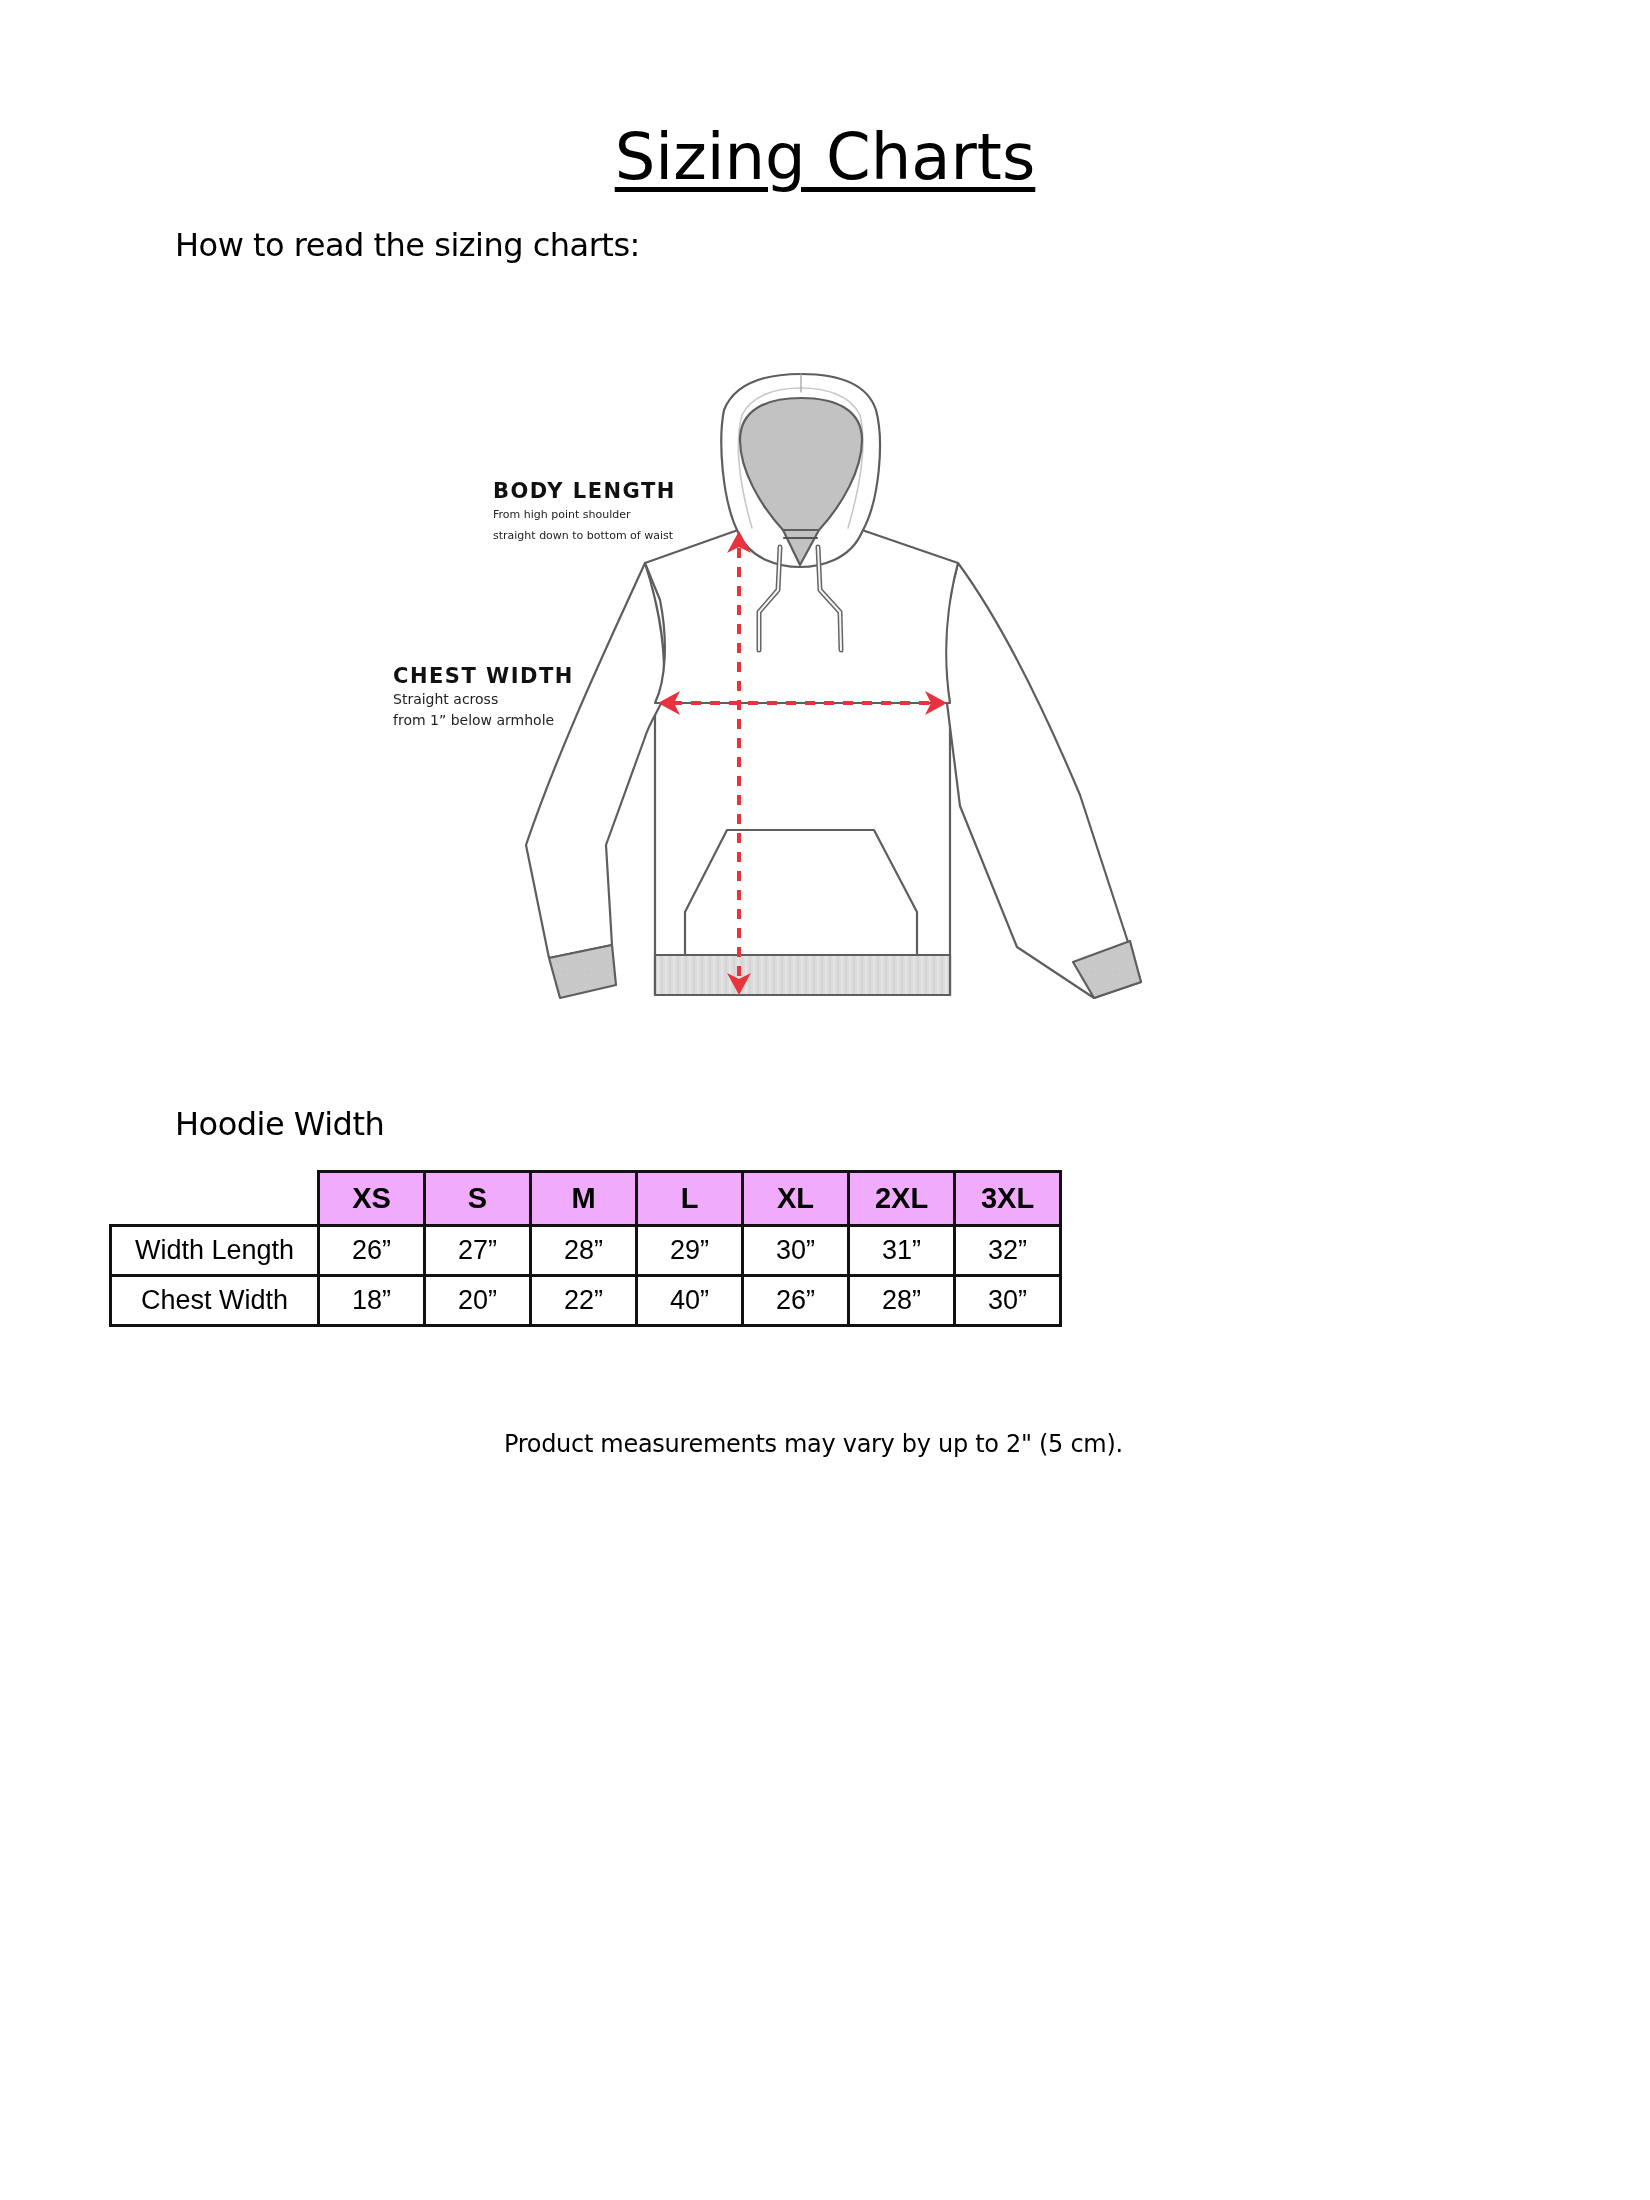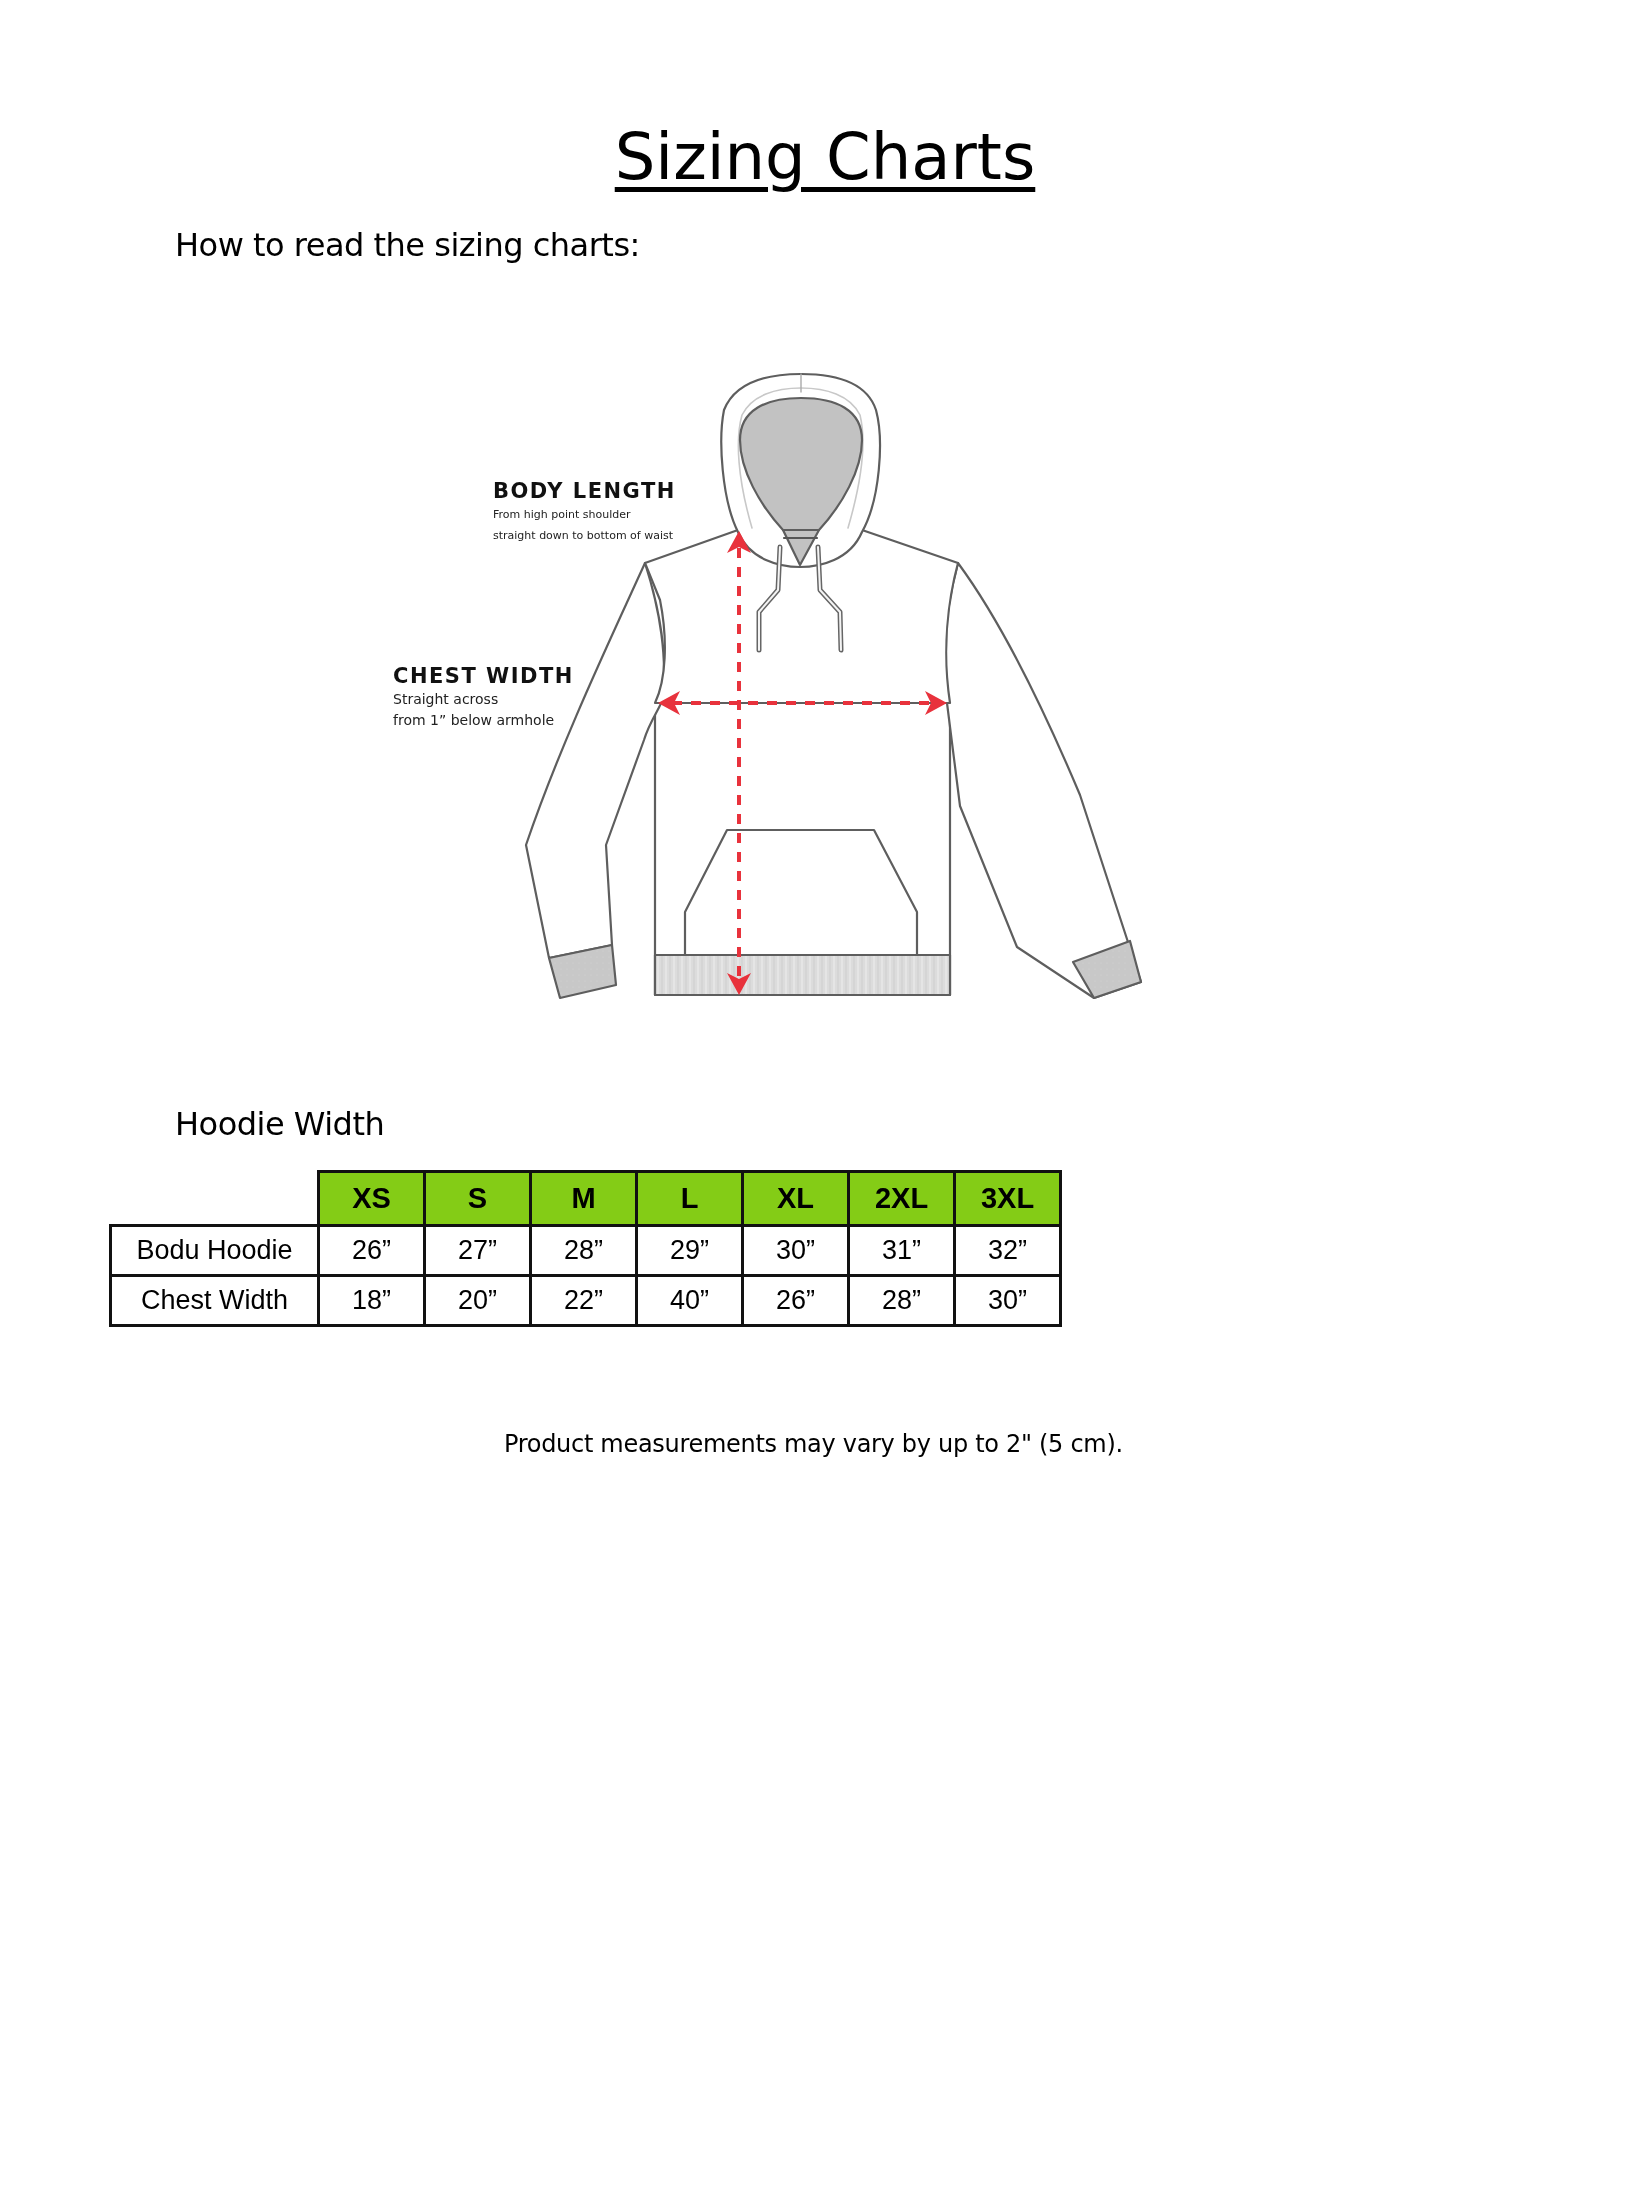--- a/index.html
+++ b/index.html
@@ -39,21 +39,21 @@
 
   table.sizing {
     position: absolute; left: 109px; top: 1170px;
     border-collapse: collapse; table-layout: fixed;
     font-family: "Liberation Sans", sans-serif;
   }
   table.sizing td, table.sizing th {
     border: 3px solid #111; text-align: center; padding: 0;
   }
   table.sizing th {
-    background: #84cc16; font-weight: bold; font-size: 29px; height: 51px;
+    background: #f0abfc; font-weight: bold; font-size: 29px; height: 51px;
   }
   table.sizing th.corner { background: transparent; border-top: none; border-left: none; }
   table.sizing td { font-size: 27px; height: 47px; }
   table.sizing td.row-label { font-size: 27px; }
   col.label-col { width: 208px; }
   col.size-col { width: 106px; }
 
   .footnote {
     position: absolute; left: 0; width: 1650px; top: 1398px;
     padding-left: 0; font-family: "DejaVu Sans", sans-serif;
@@ -160,21 +160,21 @@
       <th>S</th>
       <th>M</th>
       <th>L</th>
       <th>XL</th>
       <th>2XL</th>
       <th>3XL</th>
     </tr>
   </thead>
   <tbody>
     <tr>
-      <td class="row-label">Bodu Hoodie</td>
+      <td class="row-label">Width Length</td>
       <td>26”</td>
       <td>27”</td>
       <td>28”</td>
       <td>29”</td>
       <td>30”</td>
       <td>31”</td>
       <td>32”</td>
     </tr>
     <tr>
       <td class="row-label">Chest Width</td>

